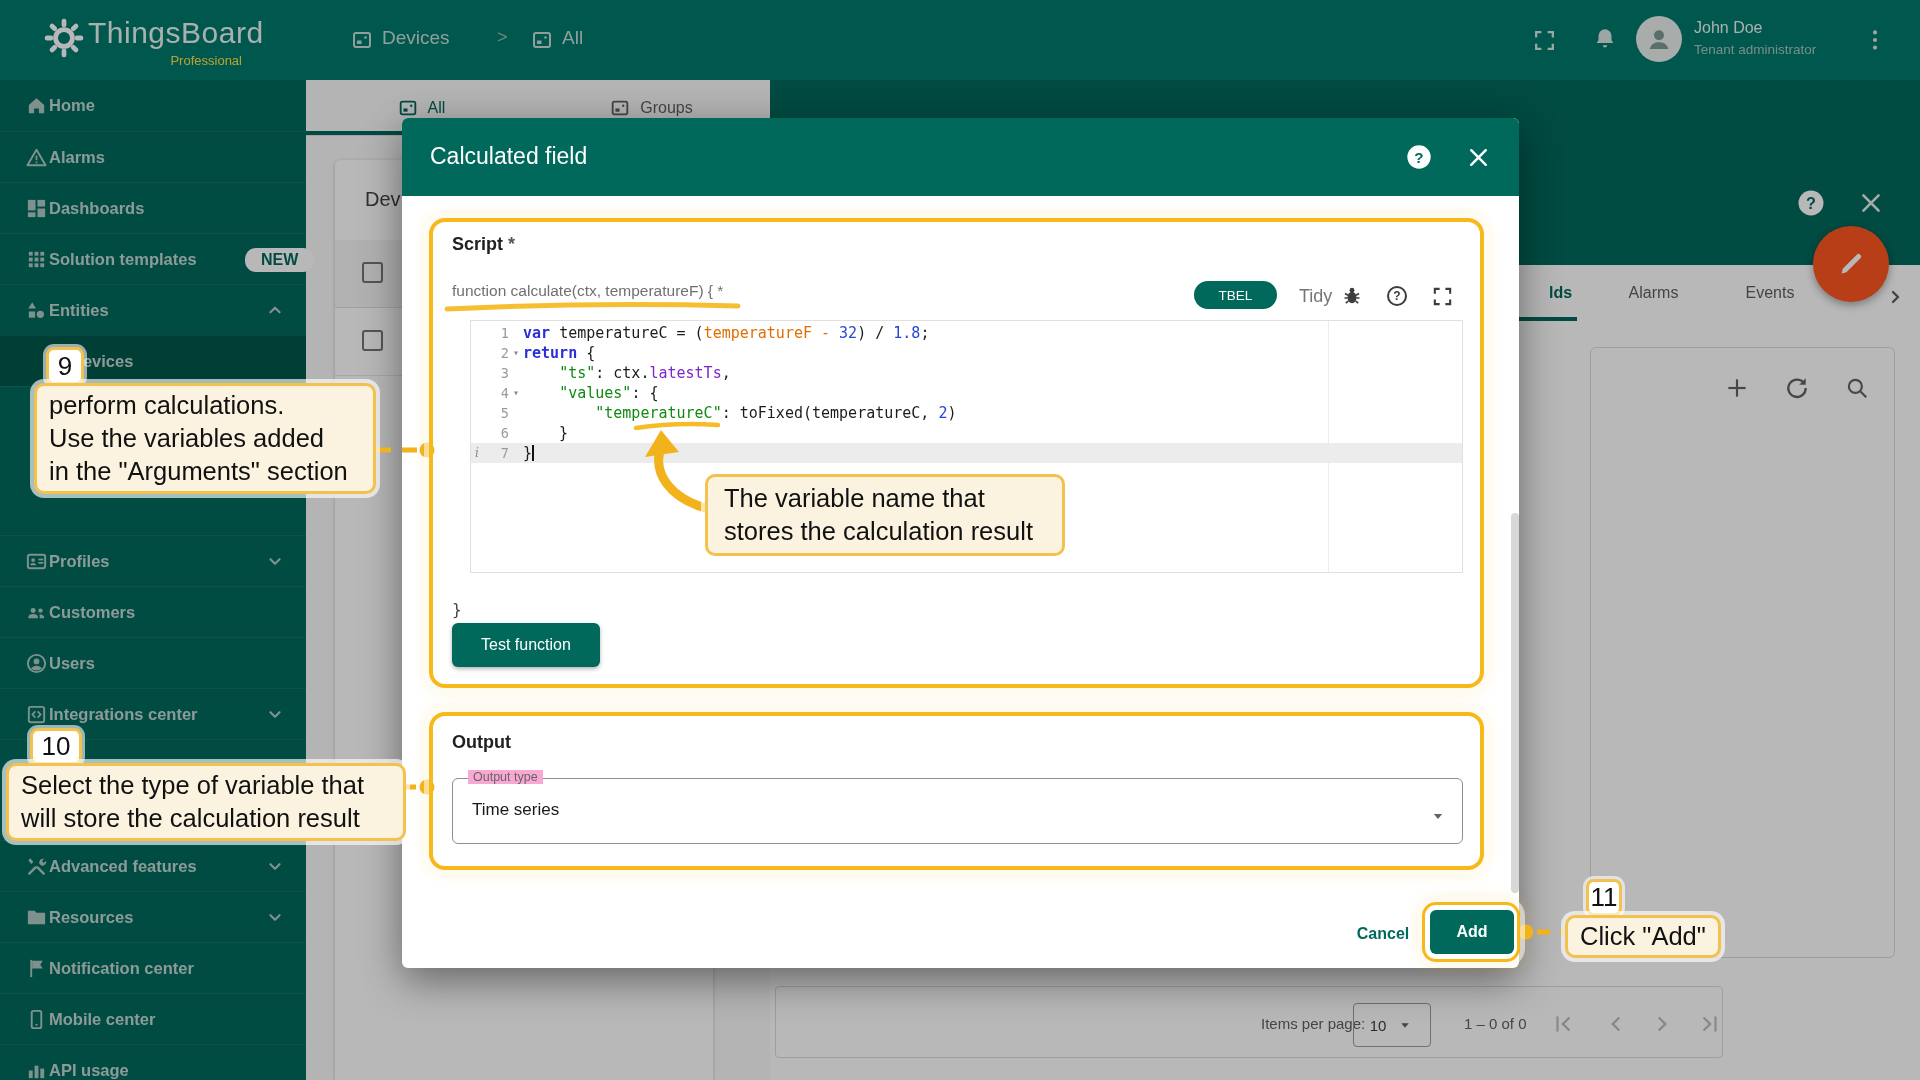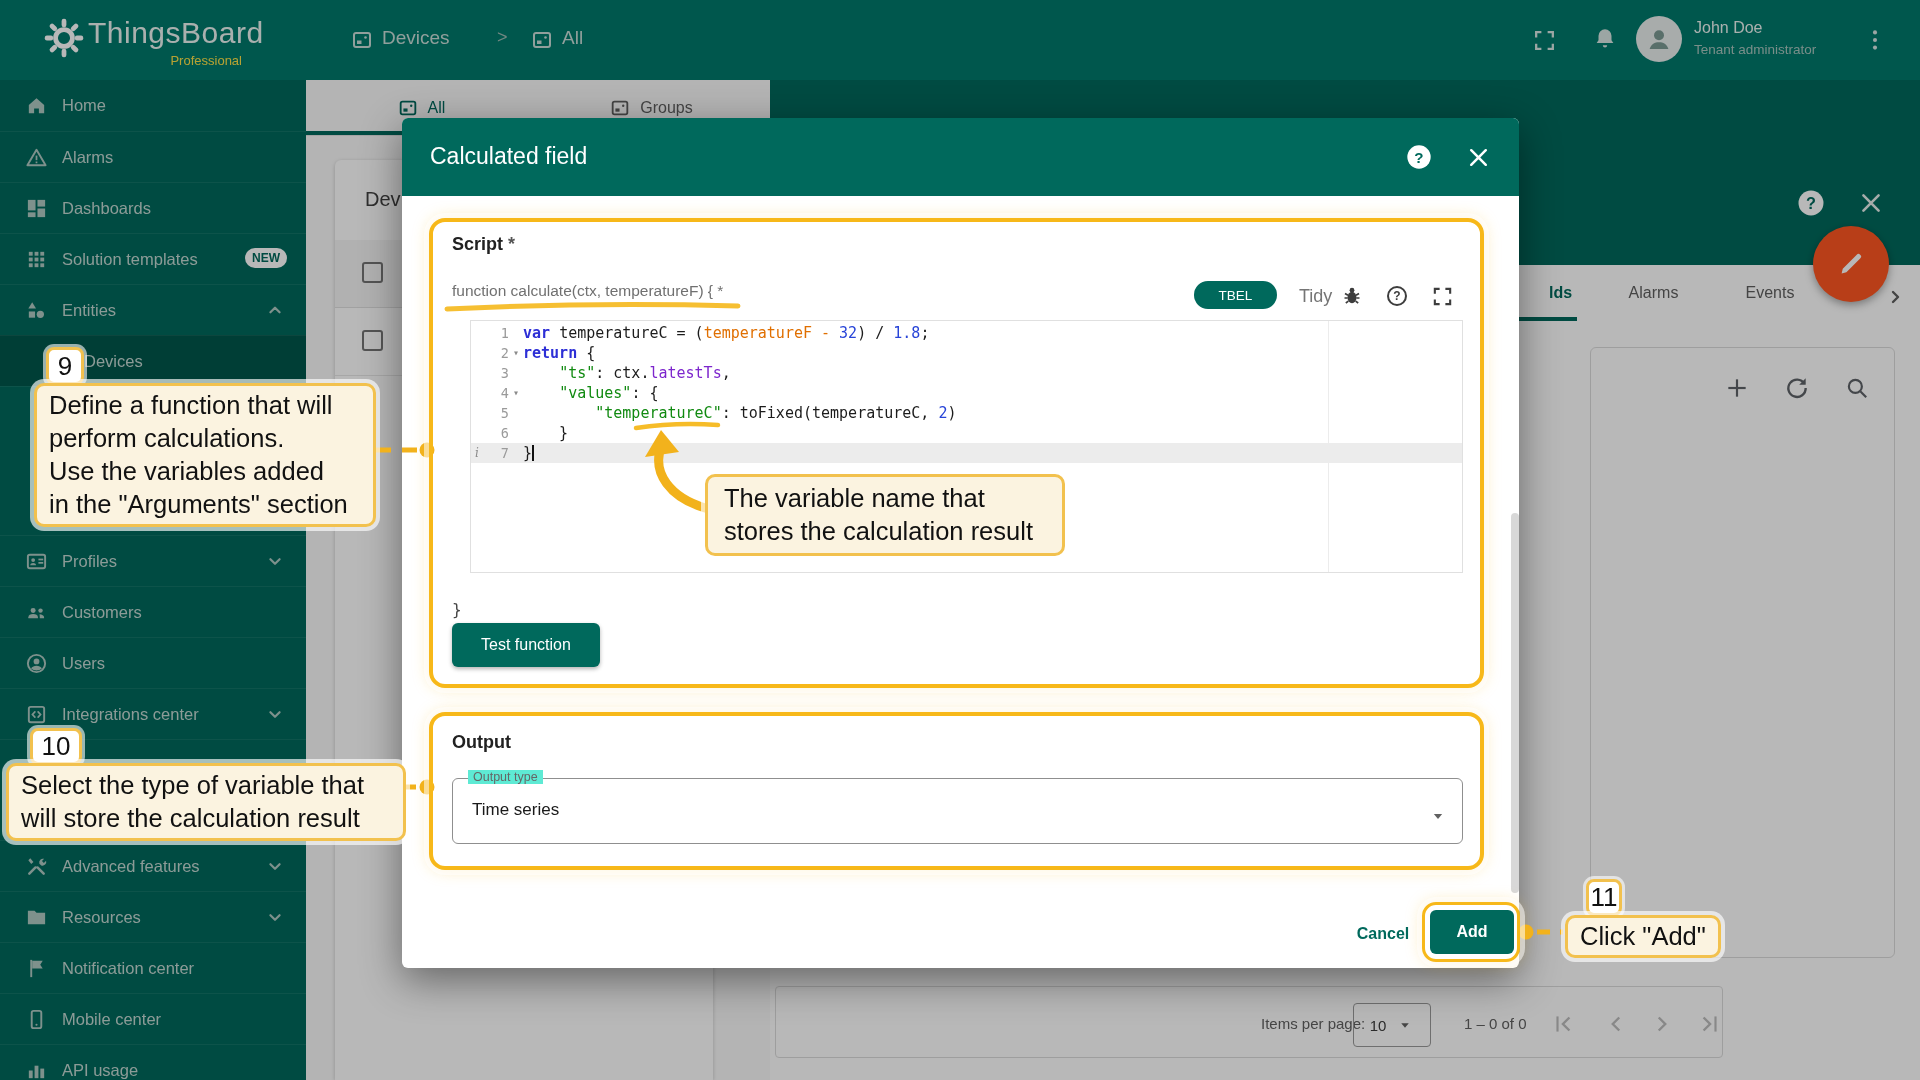--- a/index.html
+++ b/index.html
@@ -20,24 +20,24 @@
   .crumb-sep{font-size:18px;color:#9FBCB5;top:27px}
   .user-name{left:1694px;top:19px;font-size:16px;color:#ECF4F2}
   .user-role{left:1694px;top:42px;font-size:13.5px;color:#A8C5BE}
   .avatar{left:1636px;top:16px;width:46px;height:46px;border-radius:50%;background:#E9EFEE;display:flex;align-items:center;justify-content:center;color:#7C9A94}
   
   .sidebar{left:0;top:80px;width:306px;height:1000px;background:var(--sidebar);z-index:10}
   .sb-row{position:relative;height:51px;display:flex;align-items:center;color:#C3D7D2;border-top:1px solid rgba(255,255,255,.07);cursor:pointer}
   .sb-row:first-child{border-top:none}
   .sb-row .ic{margin-left:25px;width:24px;color:#AFC9C3}
   .sb-row.child .ic{margin-left:47px}
-  .sb-label{margin-left:13px;font-size:16.5px;font-weight:400}
+  .sb-label{font-size:16.5px;font-weight:700}
   .sb-row.selected{background:var(--selected)}
   .sb-chev{position:absolute;right:18px;top:14px;color:#AFC9C3}
-  .sb-badge{position:absolute;left:245px;top:14px;background:#FFFFFF;color:var(--primary);font-size:12px;font-weight:bold;padding:3px 7px;border-radius:11px}
+  .sb-badge{position:absolute;left:245px;top:14px;background:#FFFFFF;color:var(--primary);font-size:16px;font-weight:bold;padding:3px 16px;border-radius:11px}
   .sb-gap{border-top:1px solid rgba(255,255,255,.07)}
   
   .content{left:306px;top:80px;width:1614px;height:1000px;background:#FAFAFA;z-index:1}
   .tabbar{left:306px;top:80px;width:470px;height:56px;border-bottom:1px solid #E2E2E2;display:flex;z-index:2}
   .bg-tab{width:230px;display:flex;align-items:center;justify-content:center;gap:9px;font-size:16px;font-weight:500;color:#5F5F5F;cursor:pointer;position:relative}
   .bg-tab.active{color:var(--primary)}
   .bg-tab.active::after{content:"";position:absolute;left:0;right:0;bottom:0;height:4px;background:var(--primary)}
   .lcard{left:335px;top:160px;width:378px;height:920px;background:#fff;border-radius:6px 6px 0 0;box-shadow:0 1px 4px rgba(0,0,0,.2);z-index:2}
   .lcard-title{left:30px;top:28px;font-size:20px;font-weight:500;color:#424242}
   .lc-head{left:0;top:80px;width:378px;height:68px;background:#F6F6F6;border-bottom:1px solid #E0E0E0}
@@ -80,21 +80,21 @@
   .tk-k{color:#2D2FD6;font-weight:bold}
   .tk-n{color:#2844D8}
   .tk-s{color:#118A11}
   .tk-a{color:#E06F00}
   .tk-o{color:#E06F00}
   .tk-v{color:#7D26CD}
   .cursor{display:inline-block;width:2px;height:16px;background:#111;vertical-align:-3px}
   .s-close{left:50px;top:482px;font-family:"DejaVu Sans Mono",monospace;font-size:16px;color:#454545}
   .test-btn{left:50px;top:505px;width:148px;height:44px;background:var(--primary);color:#fff;font-size:16px;font-weight:500;border:none;border-radius:6px;display:flex;align-items:center;justify-content:center;cursor:pointer;box-shadow:0 2px 4px rgba(0,0,0,.3)}
   .sel-box{left:50px;top:660px;width:1011px;height:66px;border:1px solid #8F8F8F;border-radius:6px;cursor:pointer}
-  .sel-lab{left:66px;top:652px;background:#5eead4;padding:0 5px;font-size:12.5px;color:#666}
+  .sel-lab{left:66px;top:652px;background:#f9a8d4;padding:0 5px;font-size:12.5px;color:#666}
   .sel-val{left:70px;top:682px;font-size:17px;color:#1A1A1A}
   .sel-caret{left:1026px;top:688px;color:#616161}
   .cancel-btn{left:936px;top:800px;width:90px;height:32px;font-size:16px;font-weight:bold;color:var(--primary);display:flex;align-items:center;justify-content:center;cursor:pointer}
   .add-btn{left:1028px;top:792px;width:84px;height:44px;background:var(--primary);color:#fff;font-size:16px;font-weight:bold;border:none;border-radius:6px;display:flex;align-items:center;justify-content:center;cursor:pointer}
   .m-scroll{left:1109px;top:395px;width:8px;height:380px;background:#D8D8D8;border-radius:4px;cursor:pointer}
   
   .ann{z-index:200}
   .ring{border:4px solid #F7B819;border-radius:16px;box-shadow:0 0 0 5px rgba(255,255,255,.55),0 0 16px rgba(247,184,25,.35);pointer-events:none}
   .ann-box{background:var(--ann-bg);border:3px solid var(--ann-border);border-radius:10px;box-shadow:0 0 0 4px rgba(255,255,255,.65);color:#111;font-size:25.5px;line-height:33px;padding:3px 12px}
   .ann-badge{background:#fff;border:3px solid var(--ann-border);border-radius:8px;color:#111;font-size:26px;display:flex;align-items:center;justify-content:center;box-shadow:0 0 0 3px rgba(255,255,255,.6)}
@@ -571,21 +571,20 @@
 
     <line x1="404" y1="787" x2="420" y2="787" stroke="#F2B21C" stroke-width="5" stroke-dasharray="12 9"></line>
     <circle cx="427" cy="787" r="7.5" fill="#F2B21C"></circle>
 
     <circle cx="1526" cy="932" r="7.5" fill="#F2B21C"></circle>
     <line x1="1537" y1="932" x2="1563" y2="932" stroke="#F2B21C" stroke-width="5" stroke-dasharray="13 10"></line>
   </svg>
 
   <div class="abs ann ann-badge" style="left:46px;top:347px;width:38px;height:38px">9</div>
   <div class="abs ann ann-box" style="left:34px;top:383px;width:342px">
-    <div>Define a function that will</div>
     <div>perform calculations.</div>
     <div>Use the variables added</div>
     <div>in the "Arguments" section</div>
   </div>
 
   <div class="abs ann ann-badge" style="left:30px;top:728px;width:52px;height:37px">10</div>
   <div class="abs ann ann-box" style="left:6px;top:763px;width:400px">
     <div>Select the type of variable that</div>
     <div>will store the calculation result</div>
   </div>

